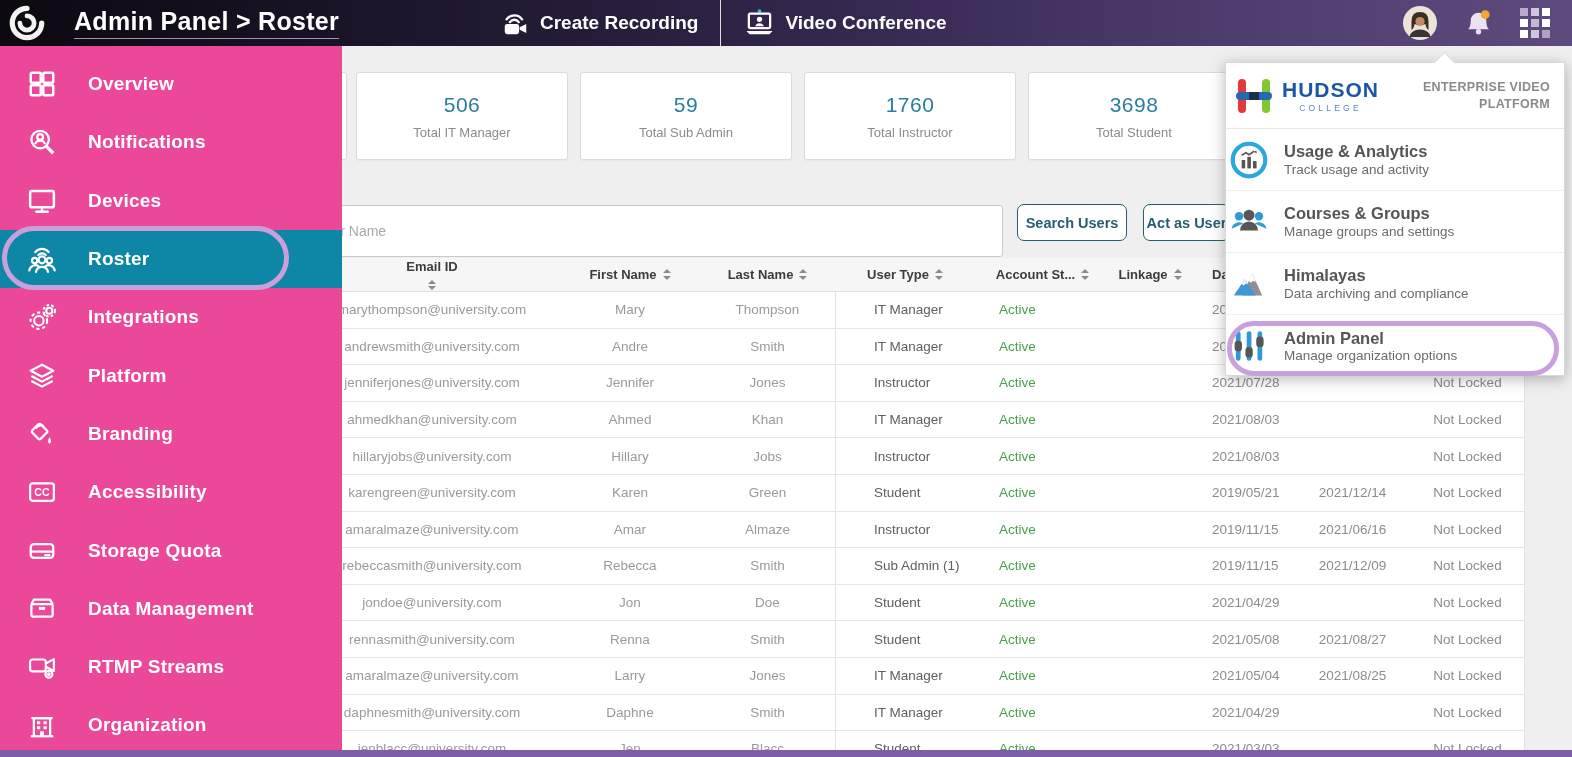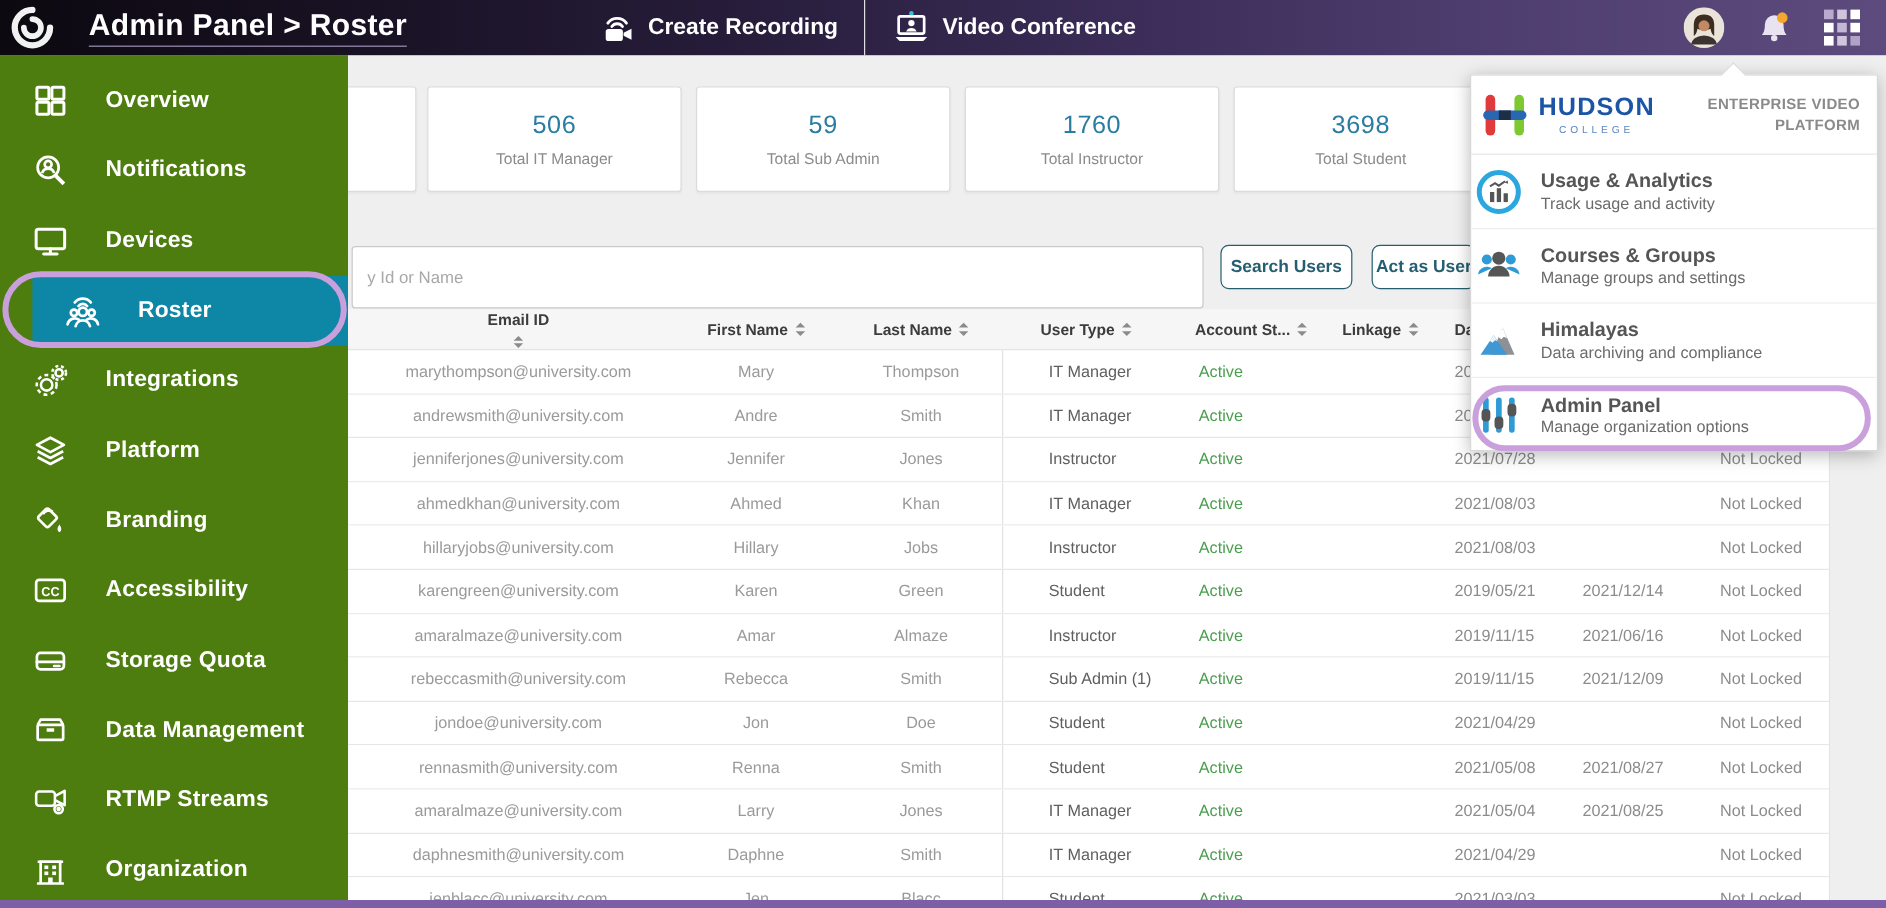--- a/index.html
+++ b/index.html
@@ -15,25 +15,25 @@
     border-bottom:1px solid #9d92b5; padding-bottom:3px; line-height:1.15; }
   .topnav { position:absolute; left:478px; top:0; height:46px; display:flex; align-items:stretch; }
   .topnav .nav-item { display:flex; align-items:center; gap:9px; padding:0 22px; color:#fff;
     font-size:19px; font-weight:bold; cursor:pointer; }
   .topnav .nav-item + .nav-item { border-left:1.5px solid rgba(255,255,255,.85); }
   .topbar-right { position:absolute; right:22px; top:0; height:46px; display:flex; align-items:center; gap:26px; }
   .grid-icon { display:grid; grid-template-columns:repeat(3,8px); grid-template-rows:repeat(3,8px); gap:3px; }
   .grid-icon i { display:block; }
 
   
-  .sidebar { position:absolute; left:0; top:46px; width:290px; height:711px; background:#4d7c0f; z-index:20; padding-top:9px; }
+  .sidebar { position:absolute; left:0; top:46px; width:342px; height:711px; background:#ec4899; z-index:20; padding-top:9px; }
   .side-item { height:58.3px; display:flex; align-items:center; gap:26px; padding-left:22px; cursor:pointer; }
   .side-item .s-ic { width:40px; display:flex; justify-content:center; }
   .side-item .s-label { color:#fff; font-size:19px; font-weight:bold; letter-spacing:.2px; }
-  .side-item.active { background:#0e86a6;margin-left:27px; }
+  .side-item.active { background:#0e86a6; }
 
   
   .main { position:absolute; left:290px; top:46px; width:1282px; height:711px; background:#efeff0; z-index:10; }
   .stat-card { position:absolute; top:26px; height:88px; background:#fff; border:1px solid #dcdcdc; border-radius:3px;
     display:flex; flex-direction:column; align-items:center; justify-content:center; gap:8px; box-shadow:0 1px 2px rgba(0,0,0,.04); }
   .stat-value { color:#2a7da1; font-size:21px; font-weight:400; letter-spacing:.5px; }
   .stat-label { color:#8b8b8b; font-size:13px; }
   .search-input { position:absolute; left:3px; top:159px; width:710px; height:52px; background:#fff;
     border:1px solid #c9c9c9; border-radius:3px; padding:0 12px; font-size:14px; color:#555; font-family:"Liberation Sans",sans-serif; }
   .search-input::placeholder { color:#a8a8a8; }

